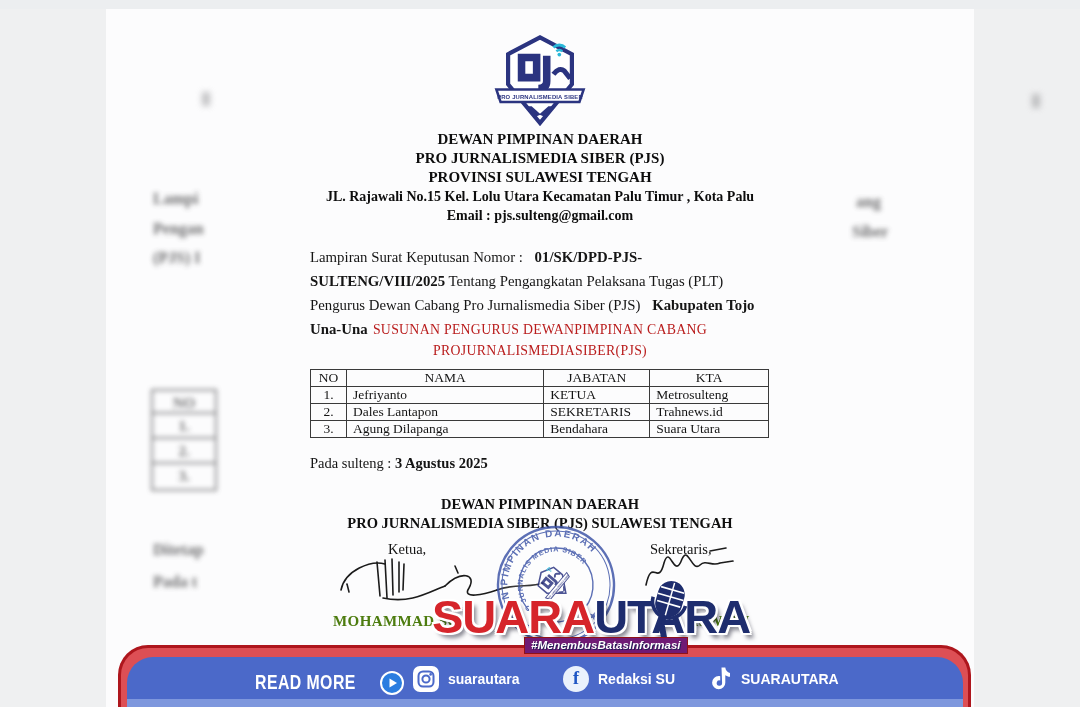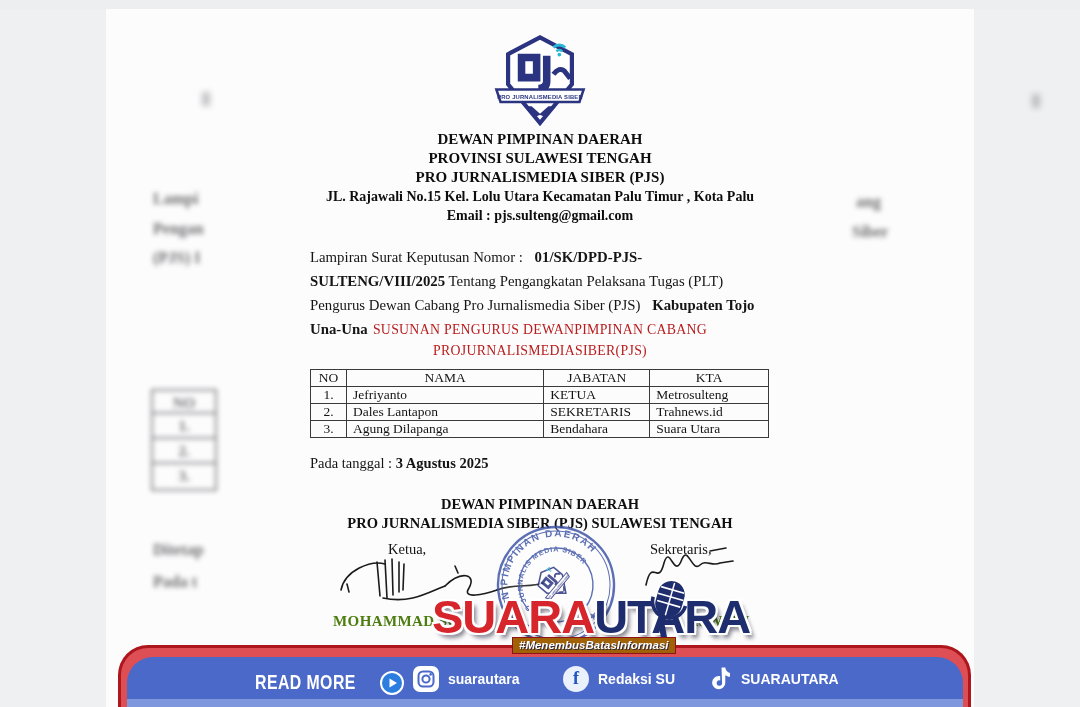--- a/index.html
+++ b/index.html
@@ -51,21 +51,21 @@
     transform:rotate(-50deg); opacity:.9; }
 
   
   .watermark { position:absolute; left:424px; top:585px; width:300px; height:70px; z-index:6; }
   .wm-text { position:absolute; left:8px; top:4px; font-family:"Liberation Sans",sans-serif;
     font-weight:900; font-size:47px; letter-spacing:-1px; white-space:nowrap;
     text-shadow:-2px -2px 0 #fff, 2px -2px 0 #fff, -2px 2px 0 #fff, 2px 2px 0 #fff,
                 -2px 0 0 #fff, 2px 0 0 #fff, 0 -2px 0 #fff, 0 2px 0 #fff, 4px 5px 4px rgba(10,10,30,.5); }
   .wm-red { color:#d6252b; } .wm-navy { color:#1e2d6e; }
   .wm-mic { position:absolute; left:212px; top:-8px; transform:rotate(16deg); }
-  .wm-ribbon { position:absolute; left:88px; top:52px; background:#a16207; color:#fff;
+  .wm-ribbon { position:absolute; left:100px; top:52px; background:#701a75; color:#fff;
     font-family:"Liberation Sans",sans-serif; font-weight:bold; font-style:italic; font-size:11.5px;
     padding:1px 6px 2px 6px; white-space:nowrap; text-shadow:1px 1px 0 rgba(20,30,80,.85);
     border:1px solid #8e1218; }
 
   
   .footer-red { position:absolute; left:118px; top:645px; width:853px; height:62px; z-index:4;
     background:#dd4f55; border:3px solid #ae161d; border-bottom:none; border-radius:30px 30px 0 0; }
   .footer-blue { position:absolute; left:127px; top:657px; width:836px; height:43px; z-index:5;
     background:#4b69c9; border-radius:26px 26px 0 0; }
   .footer-strip { position:absolute; left:127px; top:699px; width:836px; height:8px; z-index:5;
@@ -124,22 +124,22 @@
   <div class="ghost" style="left:153px; top:573px">Pada t</div>
   <div class="ghost-dash" style="left:202px; top:92px"></div>
   <div class="ghost-dash" style="left:1032px; top:94px"></div>
 
   <svg class="doc-logo" width="124" height="94" viewBox="0 0 120 112">
     <use href="#pjs-logo"></use>
   </svg>
 
   <div class="letterhead">
     <div class="lh-b">DEWAN PIMPINAN DAERAH</div>
+    <div class="lh-b">PRO JURNALISMEDIA SIBER (PJS)</div>
     <div class="lh-b">PROVINSI SULAWESI TENGAH</div>
-    <div class="lh-b">PRO JURNALISMEDIA SIBER (PJS)</div>
     <div class="lh-s">JL. Rajawali No.15 Kel. Lolu Utara Kecamatan Palu Timur , Kota Palu</div>
     <div class="lh-s">Email : pjs.sulteng@gmail.com</div>
   </div>
 
   <div class="body-par"><span>Lampiran Surat Keputusan Nomor : </span><b>01/SK/DPD-PJS-SULTENG/VIII/2025</b><span> Tentang Pengangkatan Pelaksana Tugas (PLT) Pengurus Dewan Cabang Pro Jurnalismedia Siber (PJS) </span><b>Kabupaten Tojo Una-Una</b></div>
 
   <div class="sec-title">
     <div>SUSUNAN PENGURUS DEWANPIMPINAN CABANG</div>
     <div>PROJURNALISMEDIASIBER(PJS)</div>
   </div>
@@ -169,21 +169,21 @@
       <tr>
         <td class="c-no">3.</td>
         <td class="c-nama">Agung Dilapanga</td>
         <td class="c-jab">Bendahara</td>
         <td class="c-kta">Suara Utara</td>
       </tr>
     </tbody>
   </table>
 
   <div class="closing">
-    <div><span>Pada tanggal : </span><b>3 Agustus 2025</b></div>
+    <div><span>Pada sulteng : </span><b>3 Agustus 2025</b></div>
   </div>
   <div class="org-close">
     <div>DEWAN PIMPINAN DAERAH</div>
     <div>PRO JURNALISMEDIA SIBER (PJS) SULAWESI TENGAH</div>
   </div>
   <div class="role left">Ketua,</div>
   <div class="role right">Sekretaris,</div>
 
   <svg class="sig-svg" style="left:333px; top:550px" width="218" height="62" viewBox="0 0 218 62">
     <g fill="none" stroke="#1b1b1b" stroke-width="1.6" stroke-linecap="round">

